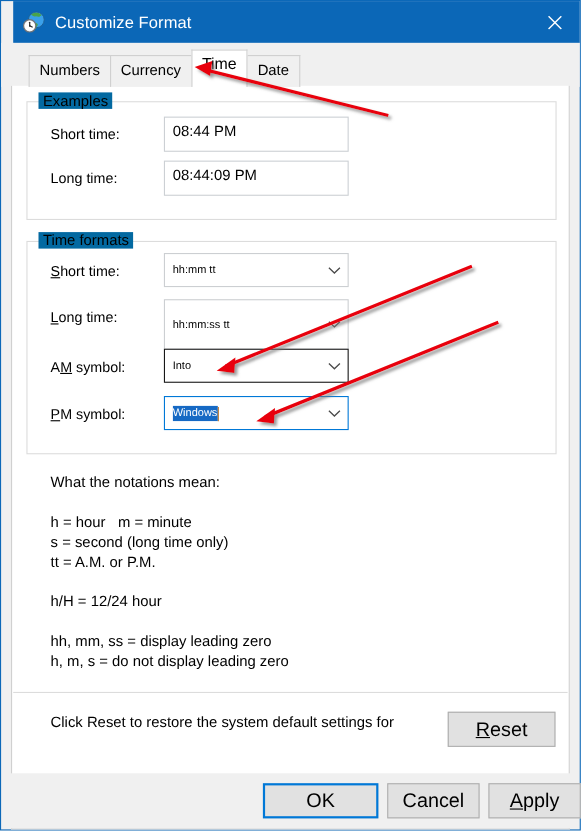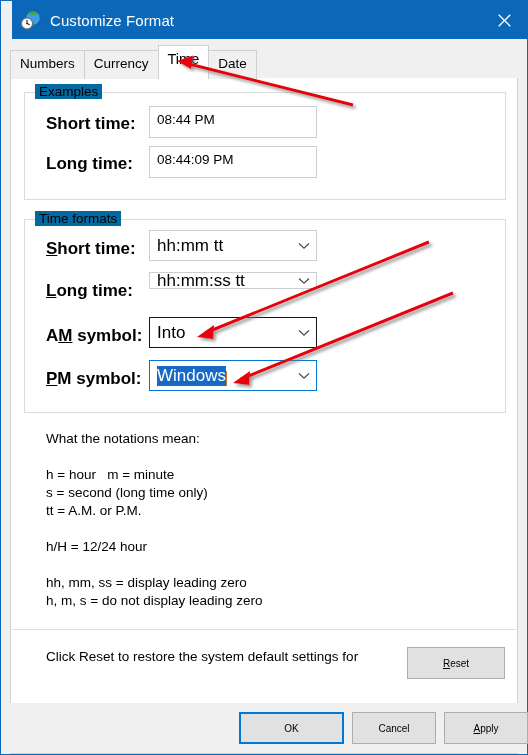--- a/index.html
+++ b/index.html
@@ -60,21 +60,21 @@
     display: flex;
     align-items: center;
     justify-content: center;
   }
   .close-btn svg { display: block; }
 
   
   .tabstrip-wrap {
     flex: 0 0 auto;
     background: #f0f0f0;
-    padding: 9px 0 0 0;
+    padding: 9px 0 0 16px;
     position: relative;
     height: 31px;
     box-sizing: content-box;
   }
   .tabstrip {
     position: relative;
     height: 31px;
     margin-left: 9px;
     display: flex;
     align-items: flex-end;
@@ -128,24 +128,23 @@
     left: 10px;
     background: #0369a1;
     padding: 0 4px;
     font-size: 13.5px;
     color: #000000;
     white-space: nowrap;
   }
 
   .row-label {
     position: absolute;
-    font-size: 17px;
+    font-size: 13px;
     color: #000000;
     white-space: nowrap;
-    font-weight: bold;
   }
   .row-label u { text-decoration: underline; }
 
   
   .exfield {
     position: absolute;
     box-sizing: border-box;
     border: 1px solid #ccd0d4;
     background: #ffffff;
     font-size: 13.5px;
@@ -160,21 +159,21 @@
     position: absolute;
     box-sizing: border-box;
     border: 1px solid #cccfd2;
     background: #ffffff;
     display: flex;
     align-items: center;
   }
   .combo.hover { border-color: #171717; }
   .combo.focused { border: 1px solid #0078d7; }
   .combo-text {
-    font-size: 17px;
+    font-size: 10px;
     color: #000000;
     padding-left: 7px;
     white-space: nowrap;
     flex: 1 1 auto;
     overflow: hidden;
   }
   .combo-text.selected-text {
     padding-left: 0;
     margin-left: 7px;
   }
@@ -225,21 +224,21 @@
     white-space: pre;
   }
 
   
   .btn {
     position: absolute;
     box-sizing: border-box;
     background: #e1e1e1;
     border: 1px solid #adadad;
     font-family: "Liberation Sans", sans-serif;
-    font-size: 10px;
+    font-size: 18px;
     color: #000000;
     display: flex;
     align-items: center;
     justify-content: center;
     padding: 0;
   }
   .btn.default {
     border: 2px solid #0078d7;
   }
   .btn u { text-decoration: underline; }
@@ -332,21 +331,21 @@
       <div class="combo-arrow">
         <svg width="12" height="8" viewBox="0 0 12 8">
           <polyline points="1,1.5 6,6.2 11,1.5" fill="none" stroke="#4b4b4b" stroke-width="1.2"></polyline>
         </svg>
       </div>
     </div>
 
     <div class="row-label" style="left:35px; top:203px;">
       <span></span><u>L</u><span>ong time:</span>
     </div>
-    <div class="combo" style="left:138px; top:194px; width:168px; height:17px;">
+    <div class="combo" style="left:138px; top:194px; width:168px; height:46px;">
       <div class="combo-text">hh:mm:ss tt</div>
       <div class="combo-arrow">
         <svg width="12" height="8" viewBox="0 0 12 8">
           <polyline points="1,1.5 6,6.2 11,1.5" fill="none" stroke="#4b4b4b" stroke-width="1.2"></polyline>
         </svg>
       </div>
     </div>
 
     <div class="row-label" style="left:35px; top:248px;">
       <span>A</span><u>M</u><span> symbol:</span>

